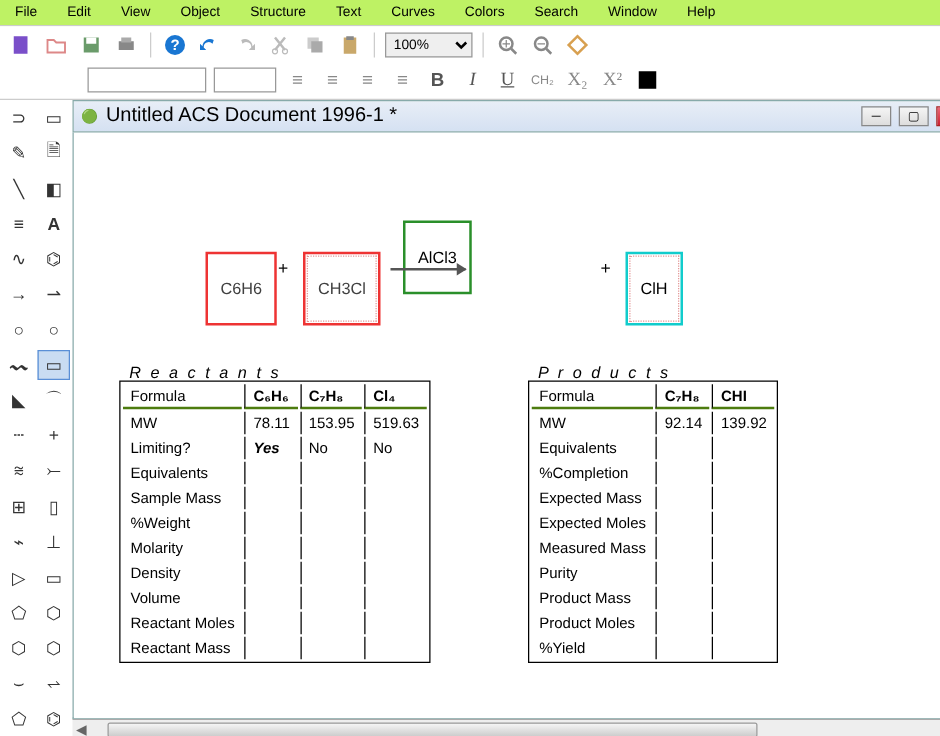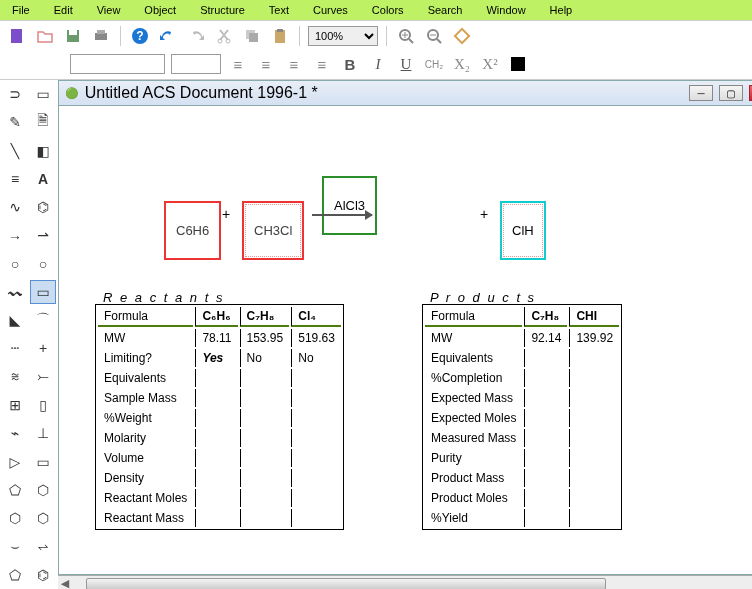--- a/index.html
+++ b/index.html
@@ -259,27 +259,27 @@
                 <td class="col-div"></td>
                 <td class="col-div"></td>
               </tr>
           <tr>
                 <td>Molarity</td>
                 <td class="col-div"></td>
                 <td class="col-div"></td>
                 <td class="col-div"></td>
               </tr>
           <tr>
+                <td>Density</td>
+                <td class="col-div"></td>
+                <td class="col-div"></td>
+                <td class="col-div"></td>
+              </tr>
+          <tr>
                 <td>Volume</td>
-                <td class="col-div"></td>
-                <td class="col-div"></td>
-                <td class="col-div"></td>
-              </tr>
-          <tr>
-                <td>Density</td>
                 <td class="col-div"></td>
                 <td class="col-div"></td>
                 <td class="col-div"></td>
               </tr>
           <tr>
                 <td>Reactant Moles</td>
                 <td class="col-div"></td>
                 <td class="col-div"></td>
                 <td class="col-div"></td>
               </tr>

